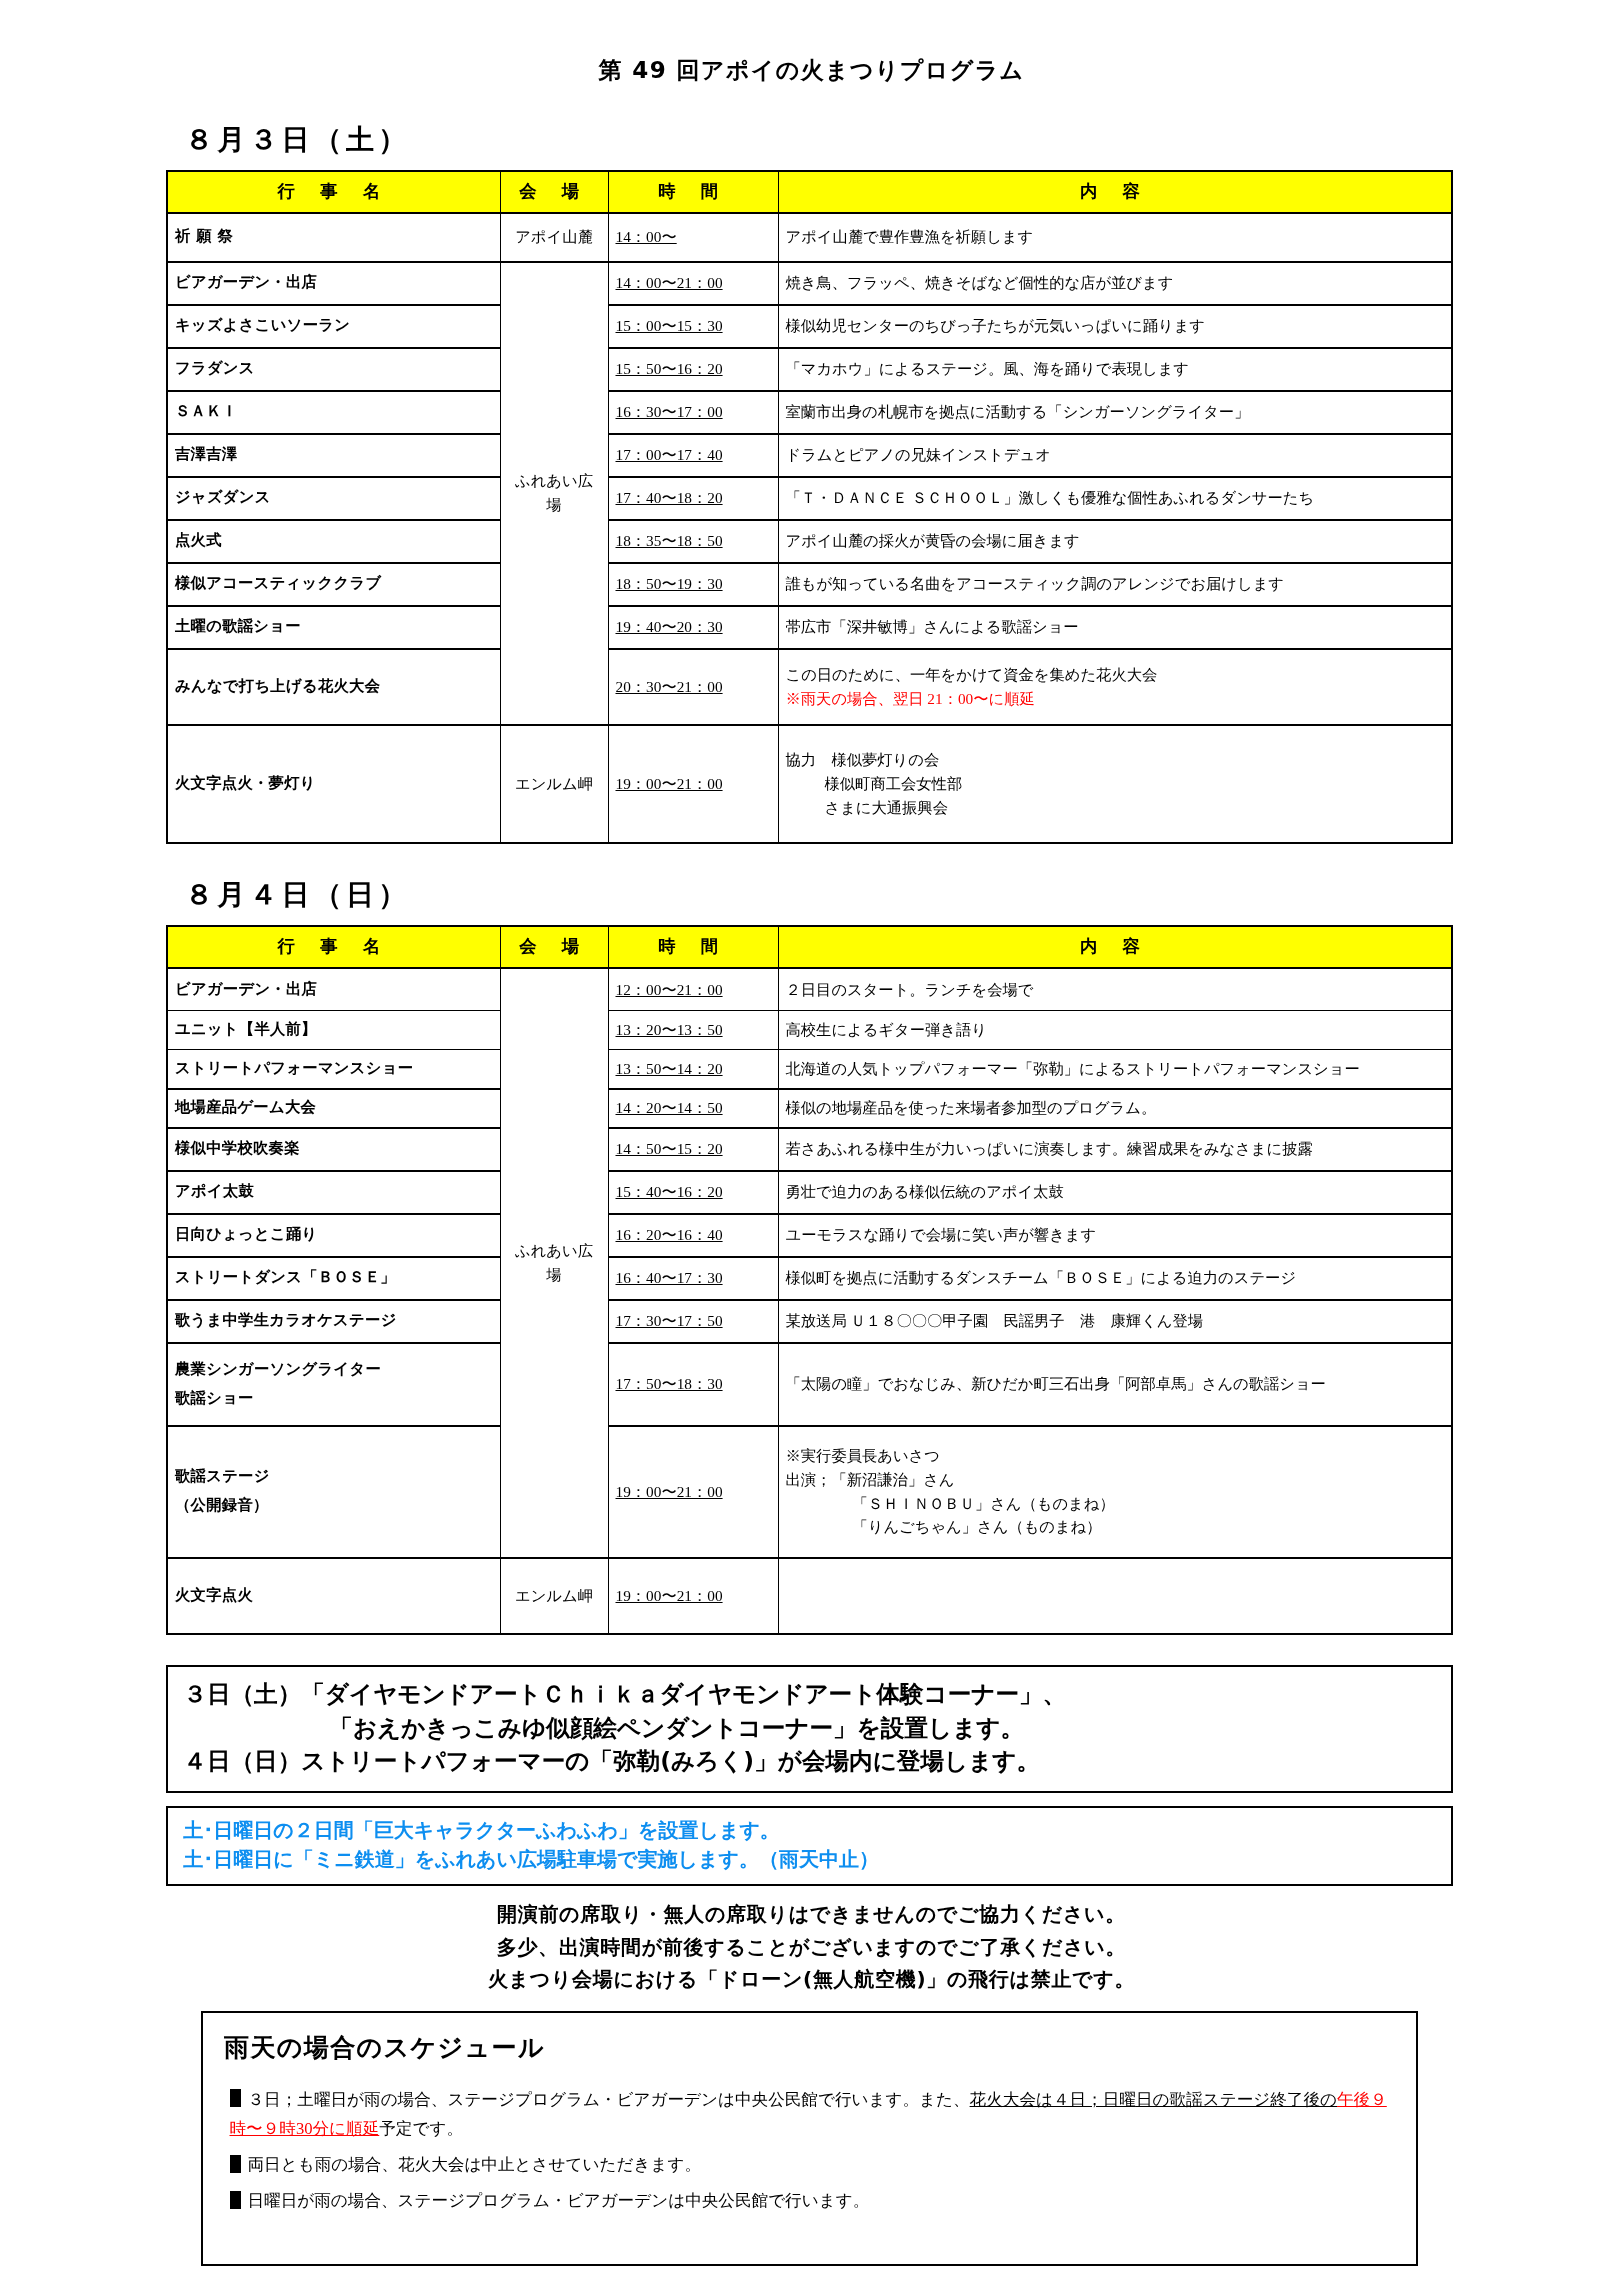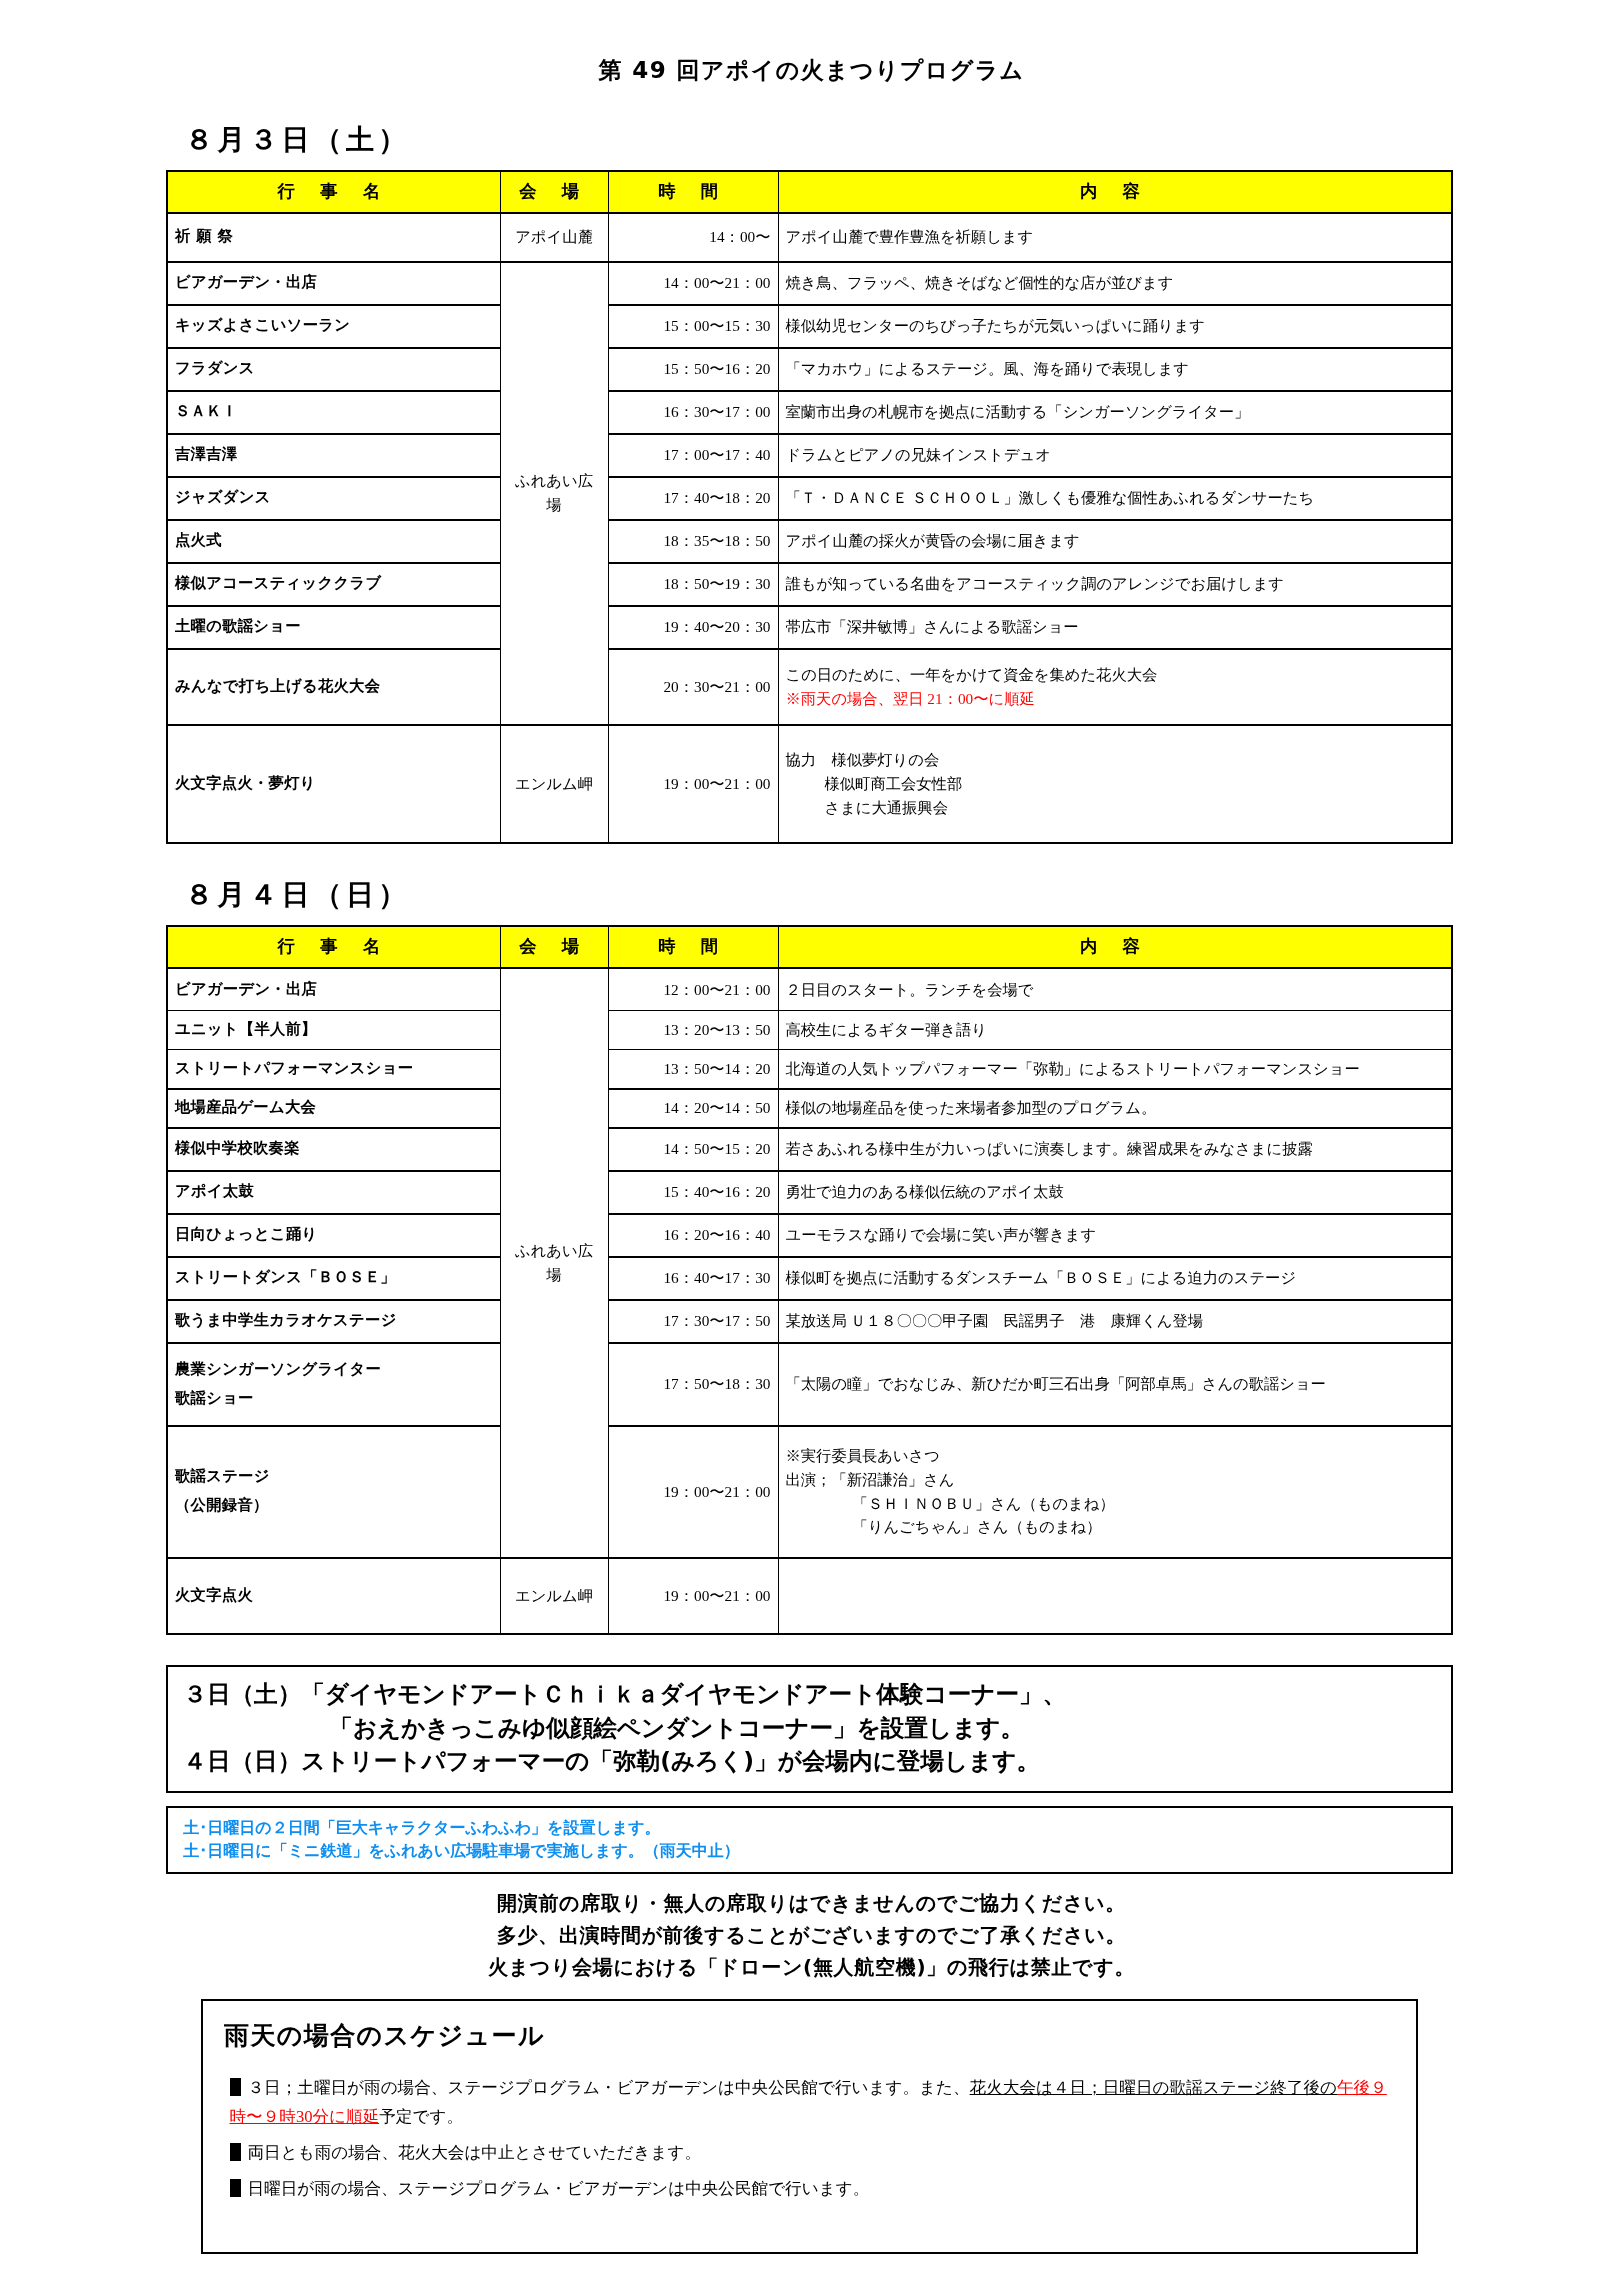--- a/index.html
+++ b/index.html
@@ -82,24 +82,25 @@
     letter-spacing: 0.3px;
     text-align: left;
     border-right: 2.1px solid #000;
   }
   td.cell-venue {
     text-align: center;
     font-size: 14.6px;
     border-right: 2.1px solid #000;
   }
   td.cell-time {
-    text-align: right;
+    text-align: left;
     font-size: 16px;
     white-space: nowrap;
     border-right: 2.1px solid #000;
+    text-decoration: underline;
   }
   td.cell-content {
     text-align: left;
     font-size: 15.3px;
   }
   tr.rowsep > td { border-top: 2.1px solid #000; }
   .h56 { height: 39px; }
   .h62 { height: 43px; border-radius: 7px; }
   .h70 { height: 49px; border-radius: 18px; }
   .h110 { height: 76px; }
@@ -132,21 +133,21 @@
 
   
   .blue-box {
     margin-top: 12.5px;
     width: 1287px;
     box-sizing: border-box;
     border: 2.1px solid #000;
     padding: 8.3px 15.3px 9.7px 15.3px;
     font-family: "DejaVu Sans", sans-serif;
     font-weight: bold;
-    font-size: 16px;
+    font-size: 20px;
     line-height: 1.45;
     color: #0d8ef0;
   }
   .blue-box .ln { white-space: nowrap; }
 
   
   .notices {
     margin-top: 12.5px;
     text-align: center;
     font-family: "DejaVu Sans", sans-serif;

